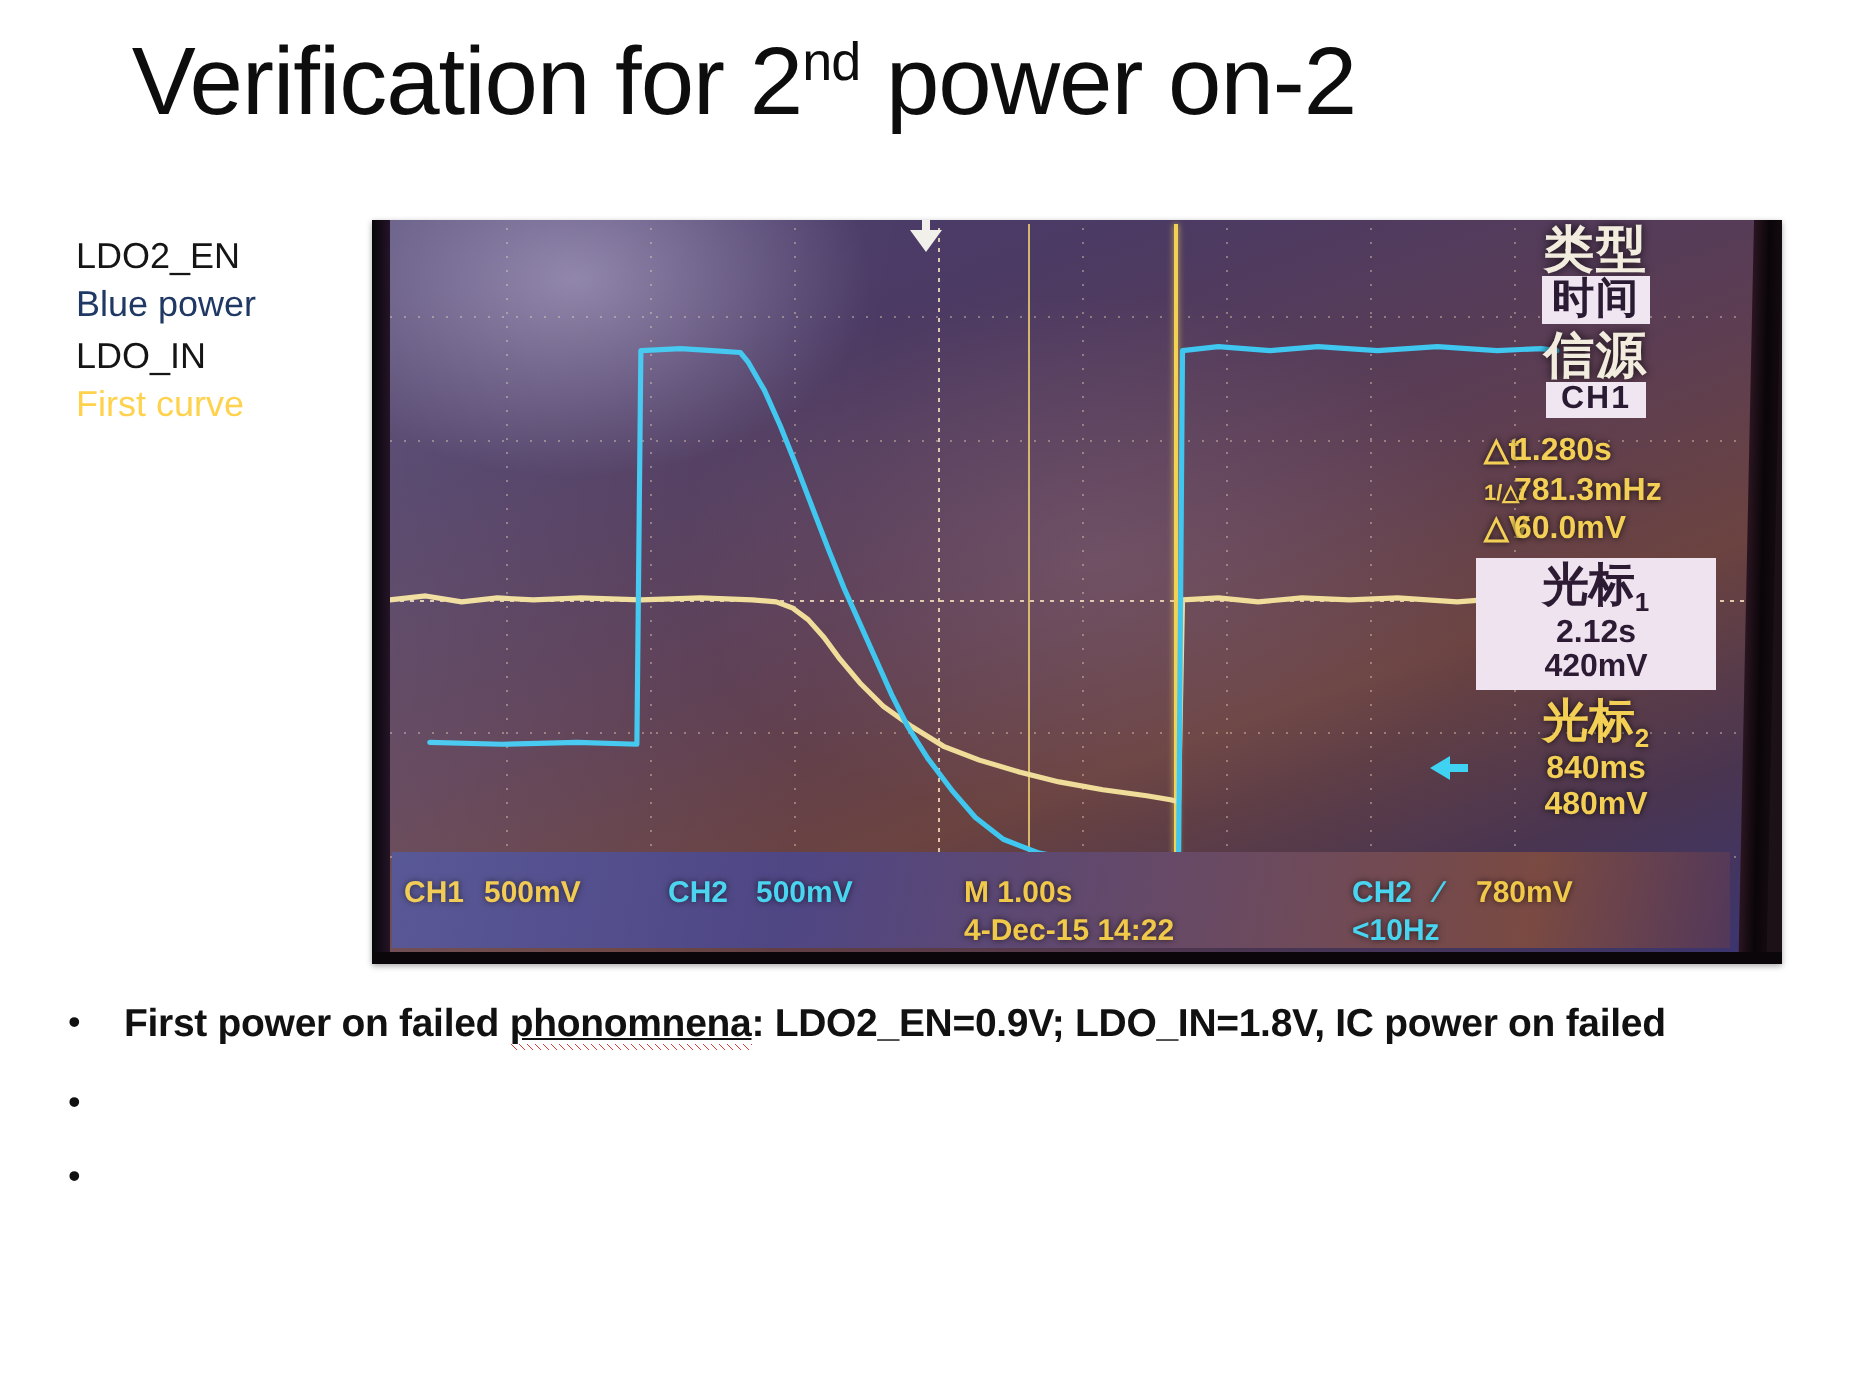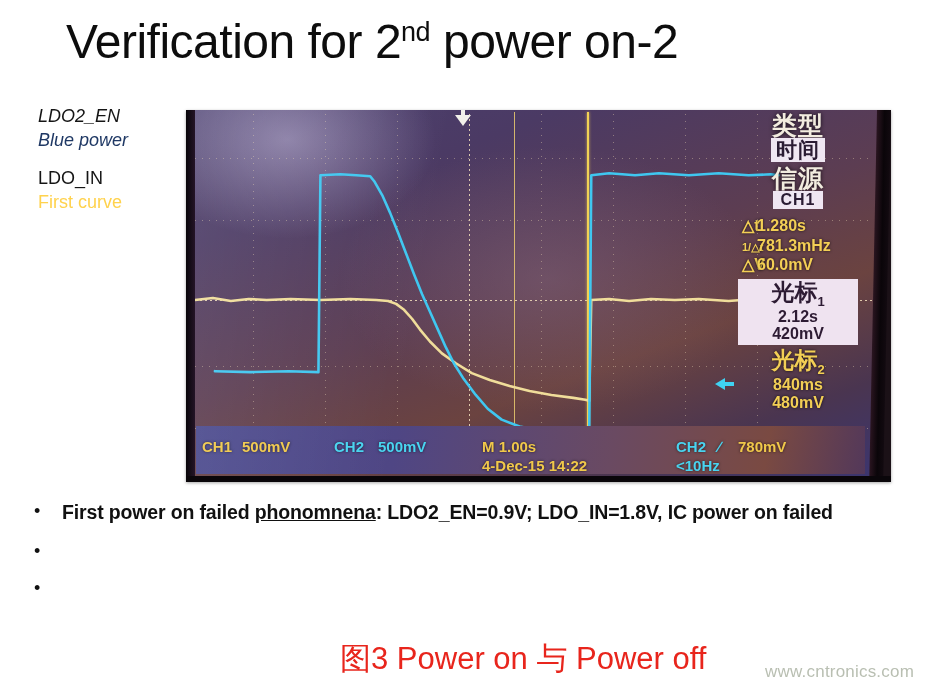--- a/index.html
+++ b/index.html
@@ -20,21 +20,21 @@
     font-weight:400;
     letter-spacing:-0.5px;
     color:#0d0d0d;
     font-family:"Liberation Sans Narrow","Liberation Sans",sans-serif;
     white-space:nowrap;
   }
   #slide-title .sup{font-size:27px;vertical-align:super;line-height:0;}
 
   
   .legend{position:absolute;left:38px;font-size:18px;line-height:1.35;font-family:"Liberation Sans",sans-serif;}
-  #legend-blue{top:104px;font-style:italic;}
+  #legend-blue{top:116px;}
   #legend-yellow{top:166px;}
   .legend .sig{color:#151515;display:block;}
   .legend .cv-blue{color:#1f3864;display:block;}
   .legend .cv-yellow{color:#ffd24d;display:block;}
 
   
   #scope-photo{
     position:absolute;left:186px;top:110px;width:705px;height:372px;
     background:#1b1117;
     overflow:hidden;
@@ -257,17 +257,15 @@
       <div class="bullet-text"><span>First power on failed </span><span class="spell">phonomnena</span><span>: LDO2_EN=0.9V; LDO_IN=1.8V, IC power on failed</span></div>
     </div>
     <div class="bullet-row">
       <div class="bullet-dot">•</div>
     </div>
     <div class="bullet-row">
       <div class="bullet-dot">•</div>
     </div>
   </div>
 
-  <div id="figure-caption">图3 Power on 与  Power off</div>
-
-  <div id="watermark">www.cntronics.com</div>
+
 
 </div>
 
 </body></html>

